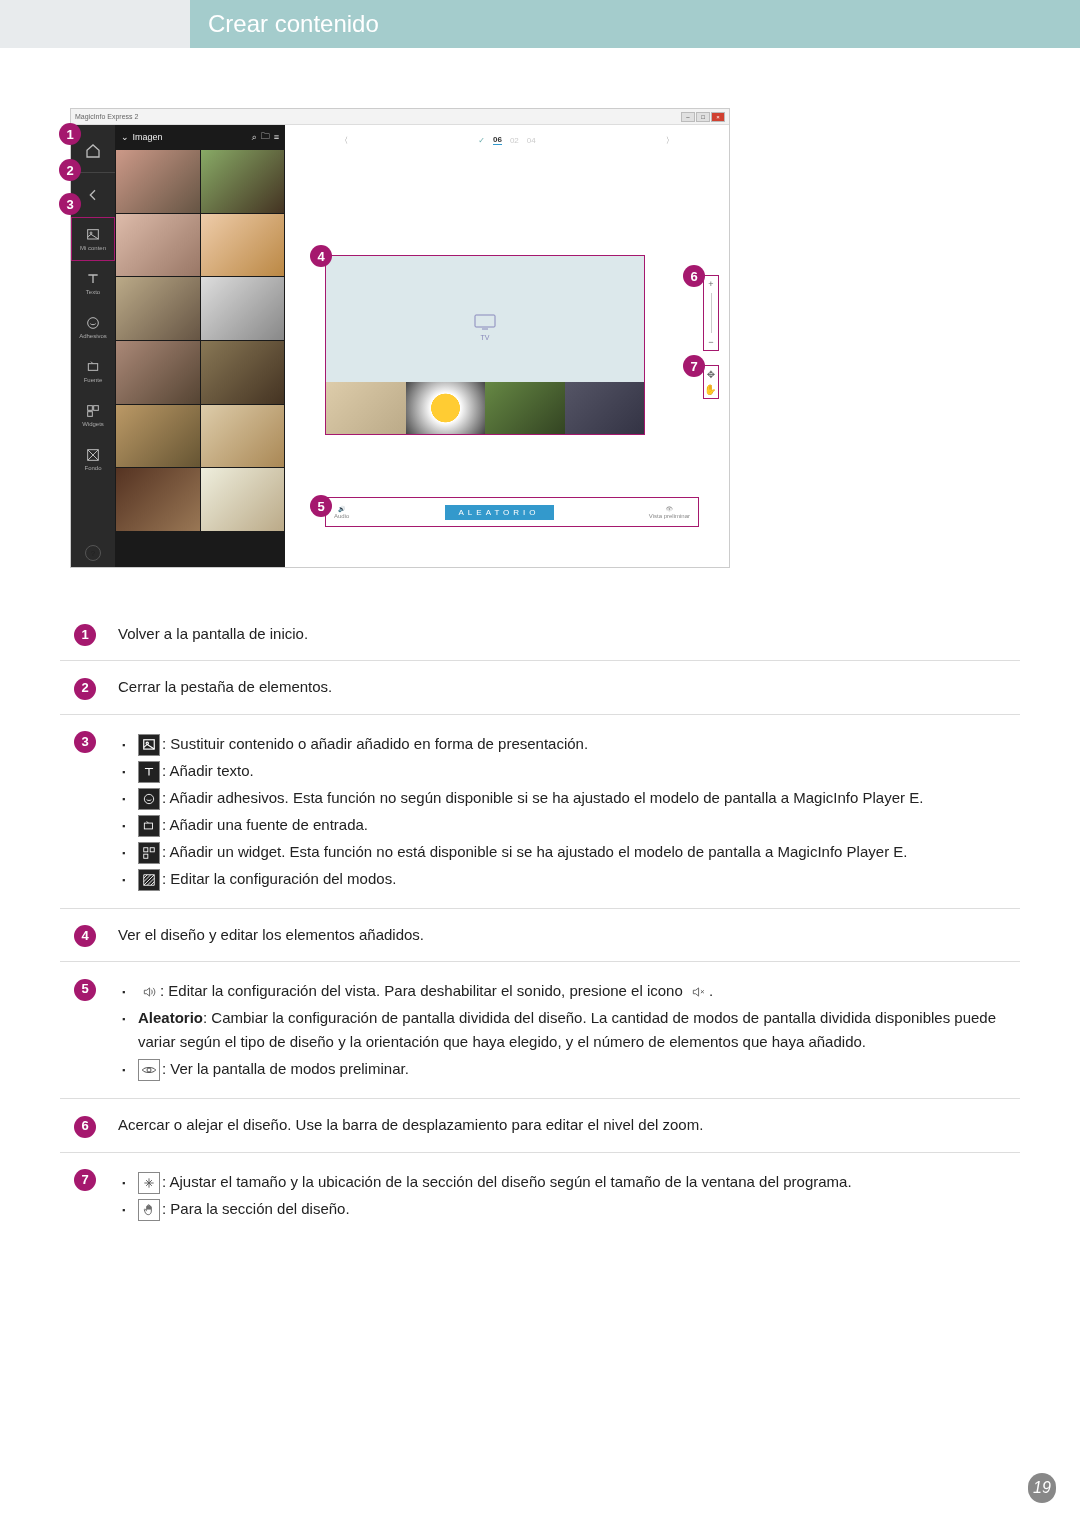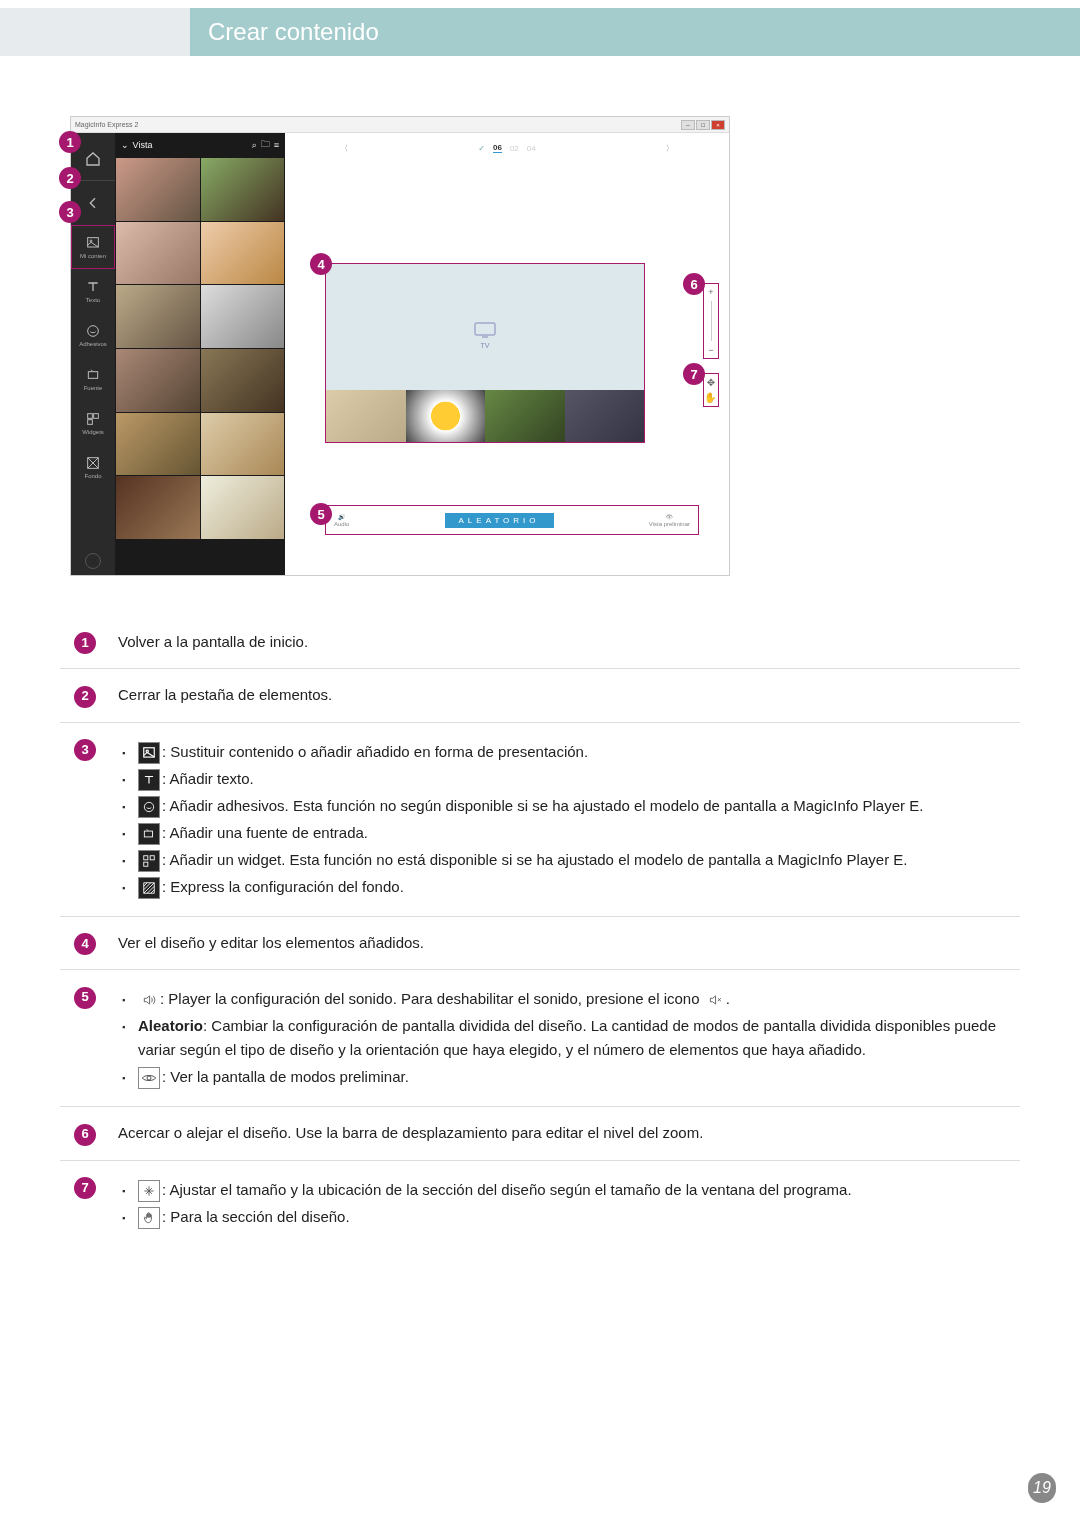--- a/index.html
+++ b/index.html
@@ -1,18 +1,18 @@
 <!DOCTYPE html>
 <html><head>
 <meta charset="utf-8">
 <style>
 * { box-sizing: border-box; margin: 0; padding: 0; }
 body { font-family: Arial, sans-serif; background: #fff; width: 1080px; margin: 0 auto; color: #222; }
 
-.page-header { display: flex; align-items: stretch; height: 48px; margin-top: 8px; }
+.page-header { display: flex; align-items: stretch; height: 48px; }
 .header-block { width: 190px; background: #e8ebed; }
 .header-title { flex: 1; background: #a4cccc; color: #fff; font-size: 24px; font-weight: 300; padding: 10px 18px; }
 
 .content { padding: 60px 60px 40px 60px; }
 
 .screenshot-frame { position: relative; width: 660px; height: 460px; margin: 0 0 40px 10px; border: 1px solid #ccc; background: #fff; }
 .title-bar { height: 16px; background: #f3f3f3; border-bottom: 1px solid #ddd; display: flex; align-items: center; padding: 0 4px; }
 .title-bar-text { font-size: 7px; color: #666; }
 .title-bar-icons { margin-left: auto; display: flex; gap: 1px; }
 .wbtn { width: 14px; height: 10px; font-size: 6px; display: flex; align-items: center; justify-content: center; background: #e0e0e0; border: 1px solid #bbb; }
@@ -149,21 +149,21 @@
               <path d="M4 4h16v16H4zM4 4l16 16M20 4L4 20"></path>
             </svg>
         <span>Fondo</span>
       </div>
       <div class="rail-help">?</div>
     </div>
 
     <div class="media-panel">
       <div class="media-hdr">
         <span>⌄</span>
-        <span>Vista</span>
+        <span>Imagen</span>
         <span class="sp"></span>
         <span>⌕</span>
         <span>🗀</span>
         <span>≡</span>
       </div>
       <div class="media-grid">
         <div class="thumb">
               <div style="background:linear-gradient(135deg,#c98,#654)"></div>
             </div>
         <div class="thumb">
@@ -303,37 +303,37 @@
                   <svg width="14" height="14" viewBox="0 0 24 24" fill="none" stroke="#fff" stroke-width="1.5">
                     <rect x="3" y="3" width="7" height="7"></rect>
                     <rect x="14" y="3" width="7" height="7"></rect>
                     <rect x="3" y="14" width="7" height="7"></rect>
                   </svg>
                 </span><span>: Añadir un widget. Esta función no está disponible si se ha ajustado el modelo de pantalla a MagicInfo Player E.</span></li>
         <li><span class="icon-box dark">
                   <svg width="14" height="14" viewBox="0 0 24 24" fill="none" stroke="#fff" stroke-width="1.5">
                     <path d="M3 3h18v18H3zM3 9l6-6M3 15L15 3M3 21L21 3M9 21L21 9M15 21l6-6"></path>
                   </svg>
-                </span><span>: Express la configuración del fondo.</span></li>
+                </span><span>: Editar la configuración del modos.</span></li>
       </ul>
     </td>
   </tr>
   <tr>
     <td class="num-col"><span class="lnum">4</span></td>
     <td>Ver el diseño y editar los elementos añadidos.</td>
   </tr>
   <tr>
     <td class="num-col"><span class="lnum">5</span></td>
     <td>
       <ul>
         <li><span class="icon-inline">
                   <svg width="18" height="14" viewBox="0 0 24 24" fill="none" stroke="#555" stroke-width="1.5">
                     <path d="M4 9v6h4l5 4V5L8 9H4zM16 8c2 2 2 6 0 8M19 5c4 4 4 10 0 14"></path>
                   </svg>
-                </span><span>: Player la configuración del sonido. Para deshabilitar el sonido, presione el icono </span><span class="icon-inline">
+                </span><span>: Editar la configuración del vista. Para deshabilitar el sonido, presione el icono </span><span class="icon-inline">
                   <svg width="18" height="14" viewBox="0 0 24 24" fill="none" stroke="#555" stroke-width="1.5">
                     <path d="M4 9v6h4l5 4V5L8 9H4zM17 9l5 5M22 9l-5 5"></path>
                   </svg>
                 </span><span>.</span></li>
         <li><b>Aleatorio</b><span>: Cambiar la configuración de pantalla dividida del diseño. La cantidad de modos de pantalla dividida disponibles puede variar según el tipo de diseño y la orientación que haya elegido, y el número de elementos que haya añadido.</span></li>
         <li><span class="icon-box">
                   <svg width="16" height="12" viewBox="0 0 24 16" fill="none" stroke="#555" stroke-width="1.5">
                     <path d="M2 8c3-5 17-5 20 0-3 5-17 5-20 0z"></path>
                     <circle cx="12" cy="8" r="3"></circle>
                   </svg>

